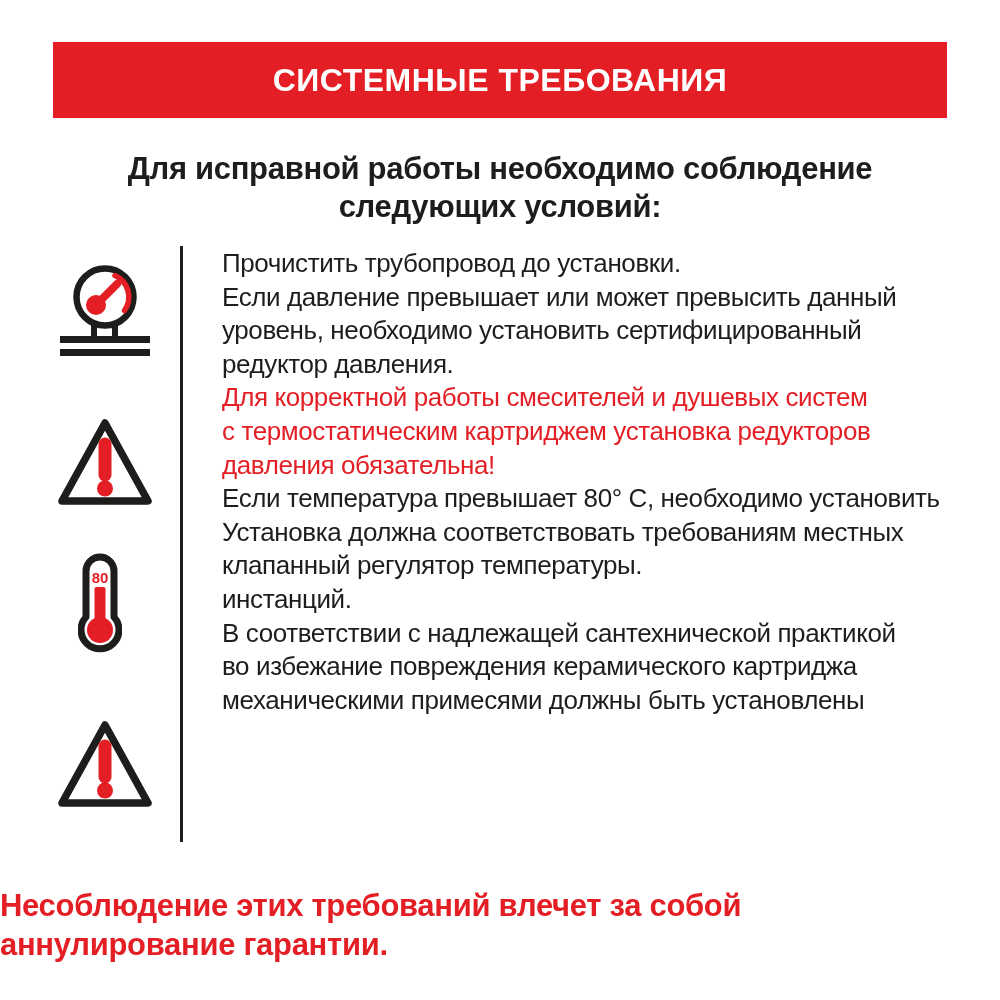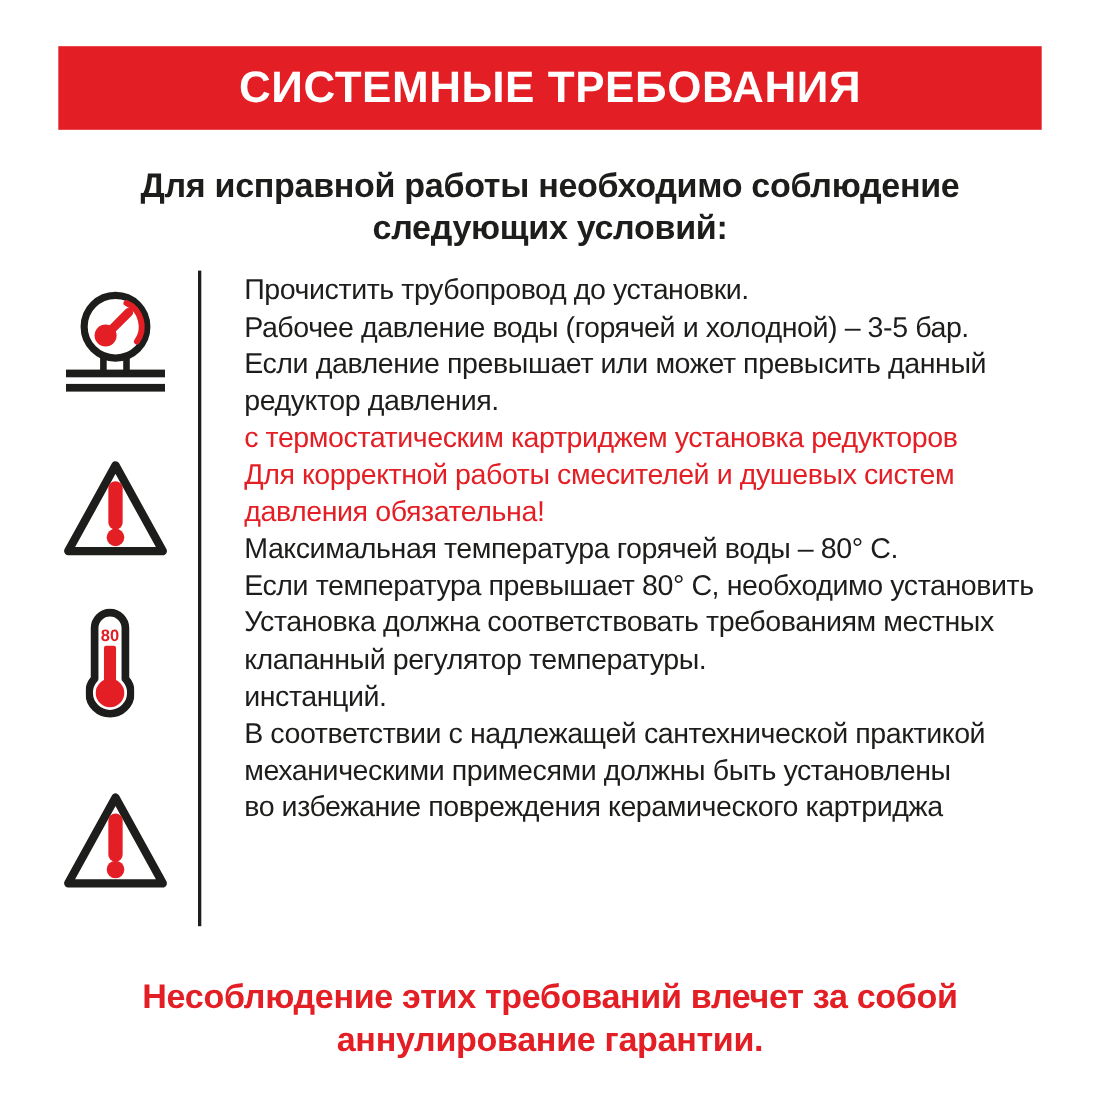--- a/index.html
+++ b/index.html
@@ -7,21 +7,21 @@
     position:relative;width:1000px;height:1000px;background:#ffffff;
     font-family:"Liberation Sans","DejaVu Sans",sans-serif;
     color:#1d1d1b;overflow:hidden;
   }
   .banner{
     position:absolute;left:53px;top:42px;width:894px;height:76px;
     background:var(--accent,#e31e24);
     display:flex;align-items:center;justify-content:center;
   }
   .banner-title{
-    color:#ffffff;font-size:40px;font-weight:bold;letter-spacing:.5px;white-space:nowrap;
+    color:#ffffff;font-size:32px;font-weight:bold;letter-spacing:.5px;white-space:nowrap;
   }
   .intro{
     position:absolute;left:0;top:150px;width:1000px;text-align:center;
     font-size:31px;font-weight:bold;line-height:38px;color:#1d1d1b;letter-spacing:-.3px;
   }
   .icon-col{position:absolute;left:0;top:0;width:180px;height:1000px;}
   .icon{position:absolute;}
   .icon-gauge{left:58px;top:262px;width:96px;height:100px;}
   .icon-warn-top{left:55px;top:416px;width:100px;height:94px;}
   .icon-thermo{left:78px;top:553px;width:44px;height:100px;}
@@ -29,21 +29,21 @@
   .divider{
     position:absolute;left:180px;top:246px;width:3px;height:596px;background:#1d1d1b;
   }
   .req-text{
     position:absolute;left:222px;top:247px;width:760px;
     font-size:26px;line-height:33.6px;letter-spacing:-.4px;color:#1d1d1b;
   }
   .req-line{white-space:nowrap;}
   .req-line.red{color:var(--accent,#e31e24);}
   .footer{
-    position:absolute;left:0;top:886px;width:1000px;text-align:center;
+    position:absolute;left:0;top:886px;width:1000px;text-align:left;
     font-size:31px;font-weight:bold;line-height:39px;
     color:var(--accent,#e31e24);letter-spacing:-.3px;
   }
 </style>
 </head>
 <body>
 
 <div class="canvas">
 
   <div class="banner">
@@ -86,34 +86,33 @@
       <path d="M 50 28 L 50 59" stroke="#e31e24" stroke-width="13" stroke-linecap="round"></path>
       <circle cx="50" cy="72.5" r="8" fill="#e31e24"></circle>
     </svg>
 
   </div>
 
   <div class="divider"></div>
 
   <div class="req-text">
       <div class="req-line">Прочистить трубопровод до установки.</div>
-      <div class="req-line">Рабочее давление воды (горячей и холодной) – 3-5 бар.</div>
       <div class="req-line">Если давление превышает или может превысить данный</div>
+      <div class="req-line">уровень, необходимо установить сертифицированный</div>
       <div class="req-line">редуктор давления.</div>
+      <div class="req-line red">Для корректной работы смесителей и душевых систем</div>
       <div class="req-line red">с термостатическим картриджем установка редукторов</div>
-      <div class="req-line red">Для корректной работы смесителей и душевых систем</div>
       <div class="req-line red">давления обязательна!</div>
-      <div class="req-line">Максимальная температура горячей воды – 80° C.</div>
       <div class="req-line">Если температура превышает 80° C, необходимо установить</div>
       <div class="req-line">Установка должна соответствовать требованиям местных</div>
       <div class="req-line">клапанный регулятор температуры.</div>
       <div class="req-line">инстанций.</div>
       <div class="req-line">В соответствии с надлежащей сантехнической практикой</div>
+      <div class="req-line">во избежание повреждения керамического картриджа</div>
       <div class="req-line">механическими примесями должны быть установлены</div>
-      <div class="req-line">во избежание повреждения керамического картриджа</div>
     </div>
 
   <div class="footer">
     <div>Несоблюдение этих требований влечет за собой</div>
     <div>аннулирование гарантии.</div>
   </div>
 
 </div>
 
 </body></html>

